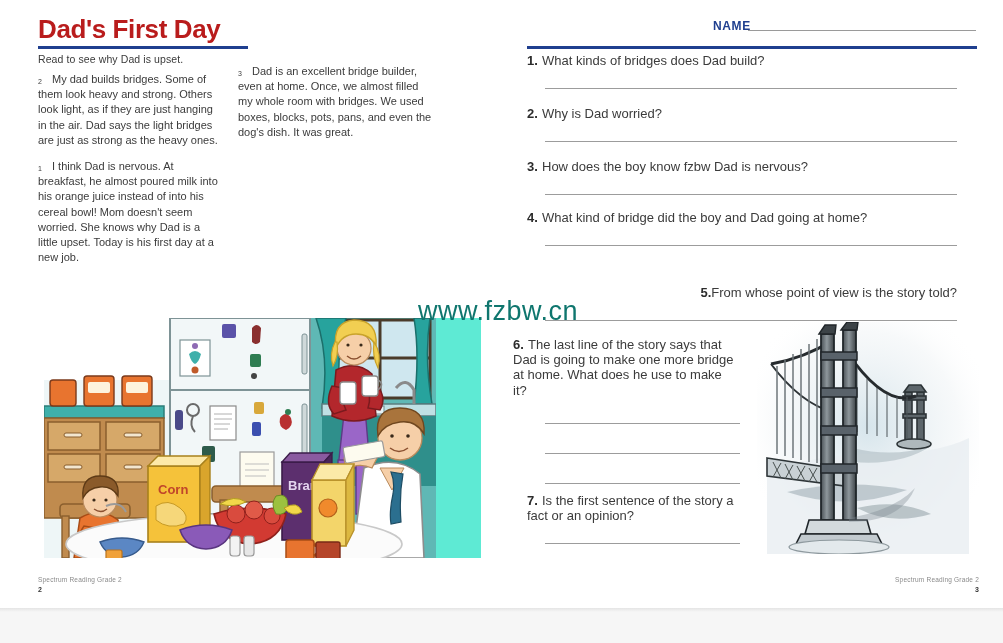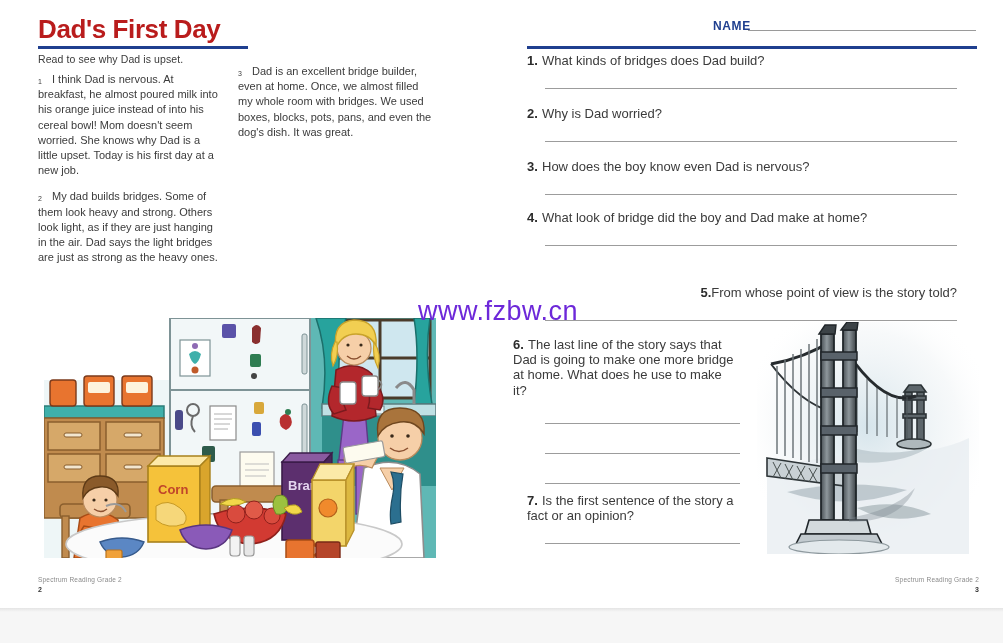--- a/index.html
+++ b/index.html
@@ -29,21 +29,21 @@
   }
 
   .col{position:absolute;font-size:11px;line-height:15.2px;color:#3b3b3b;}
   #col-left{left:38px;top:72px;width:180px;}
   #col-right{left:238px;top:64px;width:196px;}
   .para{margin:0 0 11px 0;text-indent:14px;position:relative;}
   .para sup{font-size:7px;vertical-align:super;position:absolute;left:0;top:2px;text-indent:0;}
 
   
   #kitchen{
-    position:absolute;left:44px;top:318px;width:392px;height:240px;
+    position:absolute;left:44px;top:318px;width:437px;height:240px;
     overflow:hidden;border:0;background:#5eead4;
   }
 
   .footer-note{
     position:absolute;font-size:6.5px;color:#8a8a8a;letter-spacing:.2px;
   }
   .footer-page{
     position:absolute;font-size:7px;color:#333;font-weight:bold;
   }
   #left-foot{left:38px;top:576px;}
@@ -67,44 +67,44 @@
   .q b{font-weight:bold;color:#2c2c2c;}
   .qnum{display:inline-block;width:15px;}
   .ans-line{position:absolute;height:1px;background:#9c9c9c;}
 
   #bridge{
     position:absolute;left:757px;top:322px;width:222px;height:232px;
   }
 
   .watermark{
     position:absolute;left:418px;top:296px;
-    font-size:27px;color:#6d28d9;letter-spacing:.5px;
+    font-size:27px;color:#0f766e;letter-spacing:.5px;
     font-family:"Liberation Sans", sans-serif;
     white-space:nowrap;
   }
   .sheet-shadow{
     position:absolute;left:0;top:608px;width:1003px;height:4px;
     background:linear-gradient(to bottom,#e4e4e4,#f6f6f6);
   }
 </style>
 </head>
 <body>
 
 <div class="page" id="left-page">
 
   <div class="title">Dad's First Day</div>
   <div class="title-rule"></div>
   <div class="lede">Read to see why Dad is upset.</div>
 
   <div class="col" id="col-left">
     <p class="para">
-      <sup>1</sup><span>I think Dad is nervous. At breakfast, he almost poured milk into his orange juice instead of into his cereal bowl! Mom doesn't seem worried. She knows why Dad is a little upset. Today is his first day at a new job.</span>
+      <sup>2</sup><span>My dad builds bridges. Some of them look heavy and strong. Others look light, as if they are just hanging in the air. Dad says the light bridges are just as strong as the heavy ones.</span>
     </p>
     <p class="para">
-      <sup>2</sup><span>My dad builds bridges. Some of them look heavy and strong. Others look light, as if they are just hanging in the air. Dad says the light bridges are just as strong as the heavy ones.</span>
+      <sup>1</sup><span>I think Dad is nervous. At breakfast, he almost poured milk into his orange juice instead of into his cereal bowl! Mom doesn't seem worried. She knows why Dad is a little upset. Today is his first day at a new job.</span>
     </p>
   </div>
 
   <div class="col" id="col-right">
     <p class="para">
       <sup>3</sup><span>Dad is an excellent bridge builder, even at home. Once, we almost filled my whole room with bridges. We used boxes, blocks, pots, pans, and even the dog's dish. It was great.</span>
     </p>
   </div>
 
   <div id="kitchen">
@@ -308,26 +308,26 @@
   <b class="qnum">1.</b><span>What kinds of bridges does Dad build?</span>
 </div>
 <div class="ans-line" style="left:545px;top:88px;width:412px;"></div>
 
 <div class="q" style="left:527px;top:106px;width:430px;">
   <b class="qnum">2.</b><span>Why is Dad worried?</span>
 </div>
 <div class="ans-line" style="left:545px;top:141px;width:412px;"></div>
 
 <div class="q" style="left:527px;top:159px;width:430px;">
-  <b class="qnum">3.</b><span>How does the boy know even Dad is nervous?</span>
+  <b class="qnum">3.</b><span>How does the boy know fzbw Dad is nervous?</span>
 </div>
 <div class="ans-line" style="left:545px;top:194px;width:412px;"></div>
 
 <div class="q" style="left:527px;top:210px;width:430px;">
-  <b class="qnum">4.</b><span>What look of bridge did the boy and Dad make at home?</span>
+  <b class="qnum">4.</b><span>What kind of bridge did the boy and Dad going at home?</span>
 </div>
 <div class="ans-line" style="left:545px;top:245px;width:412px;"></div>
 
 <div class="q" style="left:527px;top:285px;width:430px;text-align:right;">
   <b class="qnum">5.</b><span>From whose point of view is the story told?</span>
 </div>
 <div class="ans-line" style="left:545px;top:320px;width:412px;"></div>
 
 <div class="q" style="left:513px;top:337px;width:225px;">
   <b class="qnum">6.</b><span>The last line of the story says that Dad is going to make one more bridge at home. What does he use to make it?</span>

